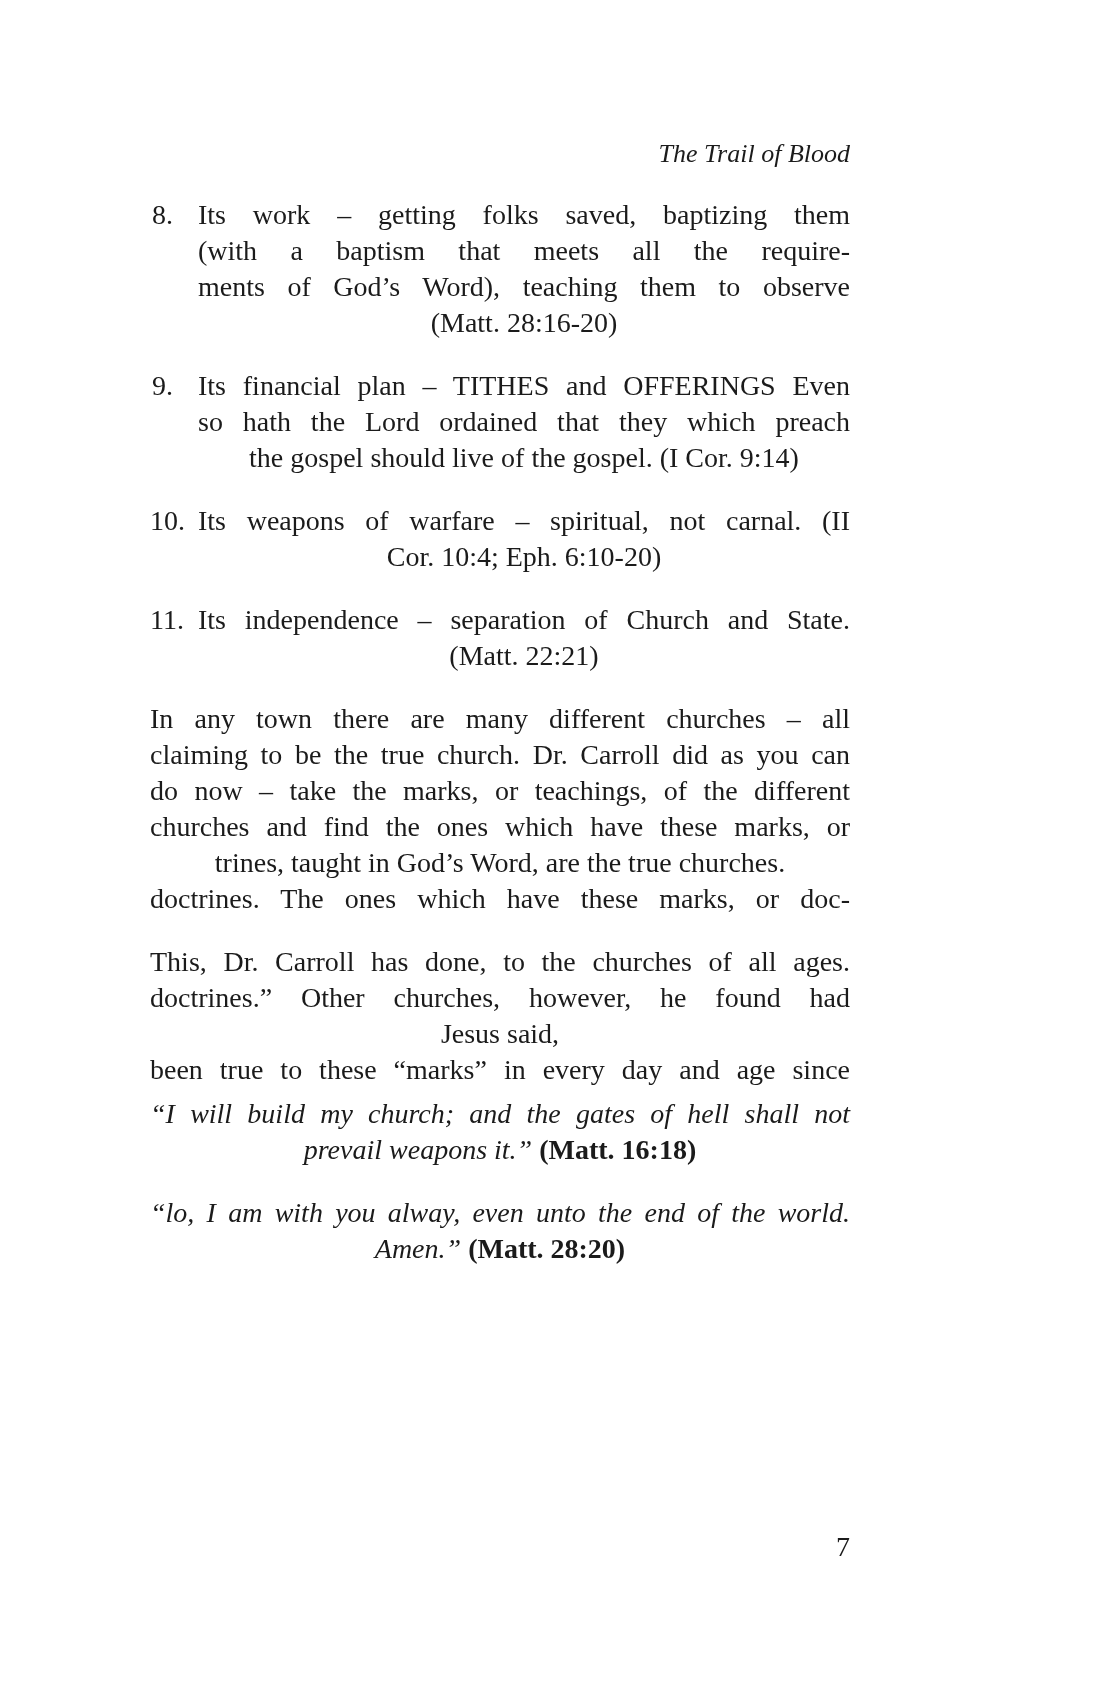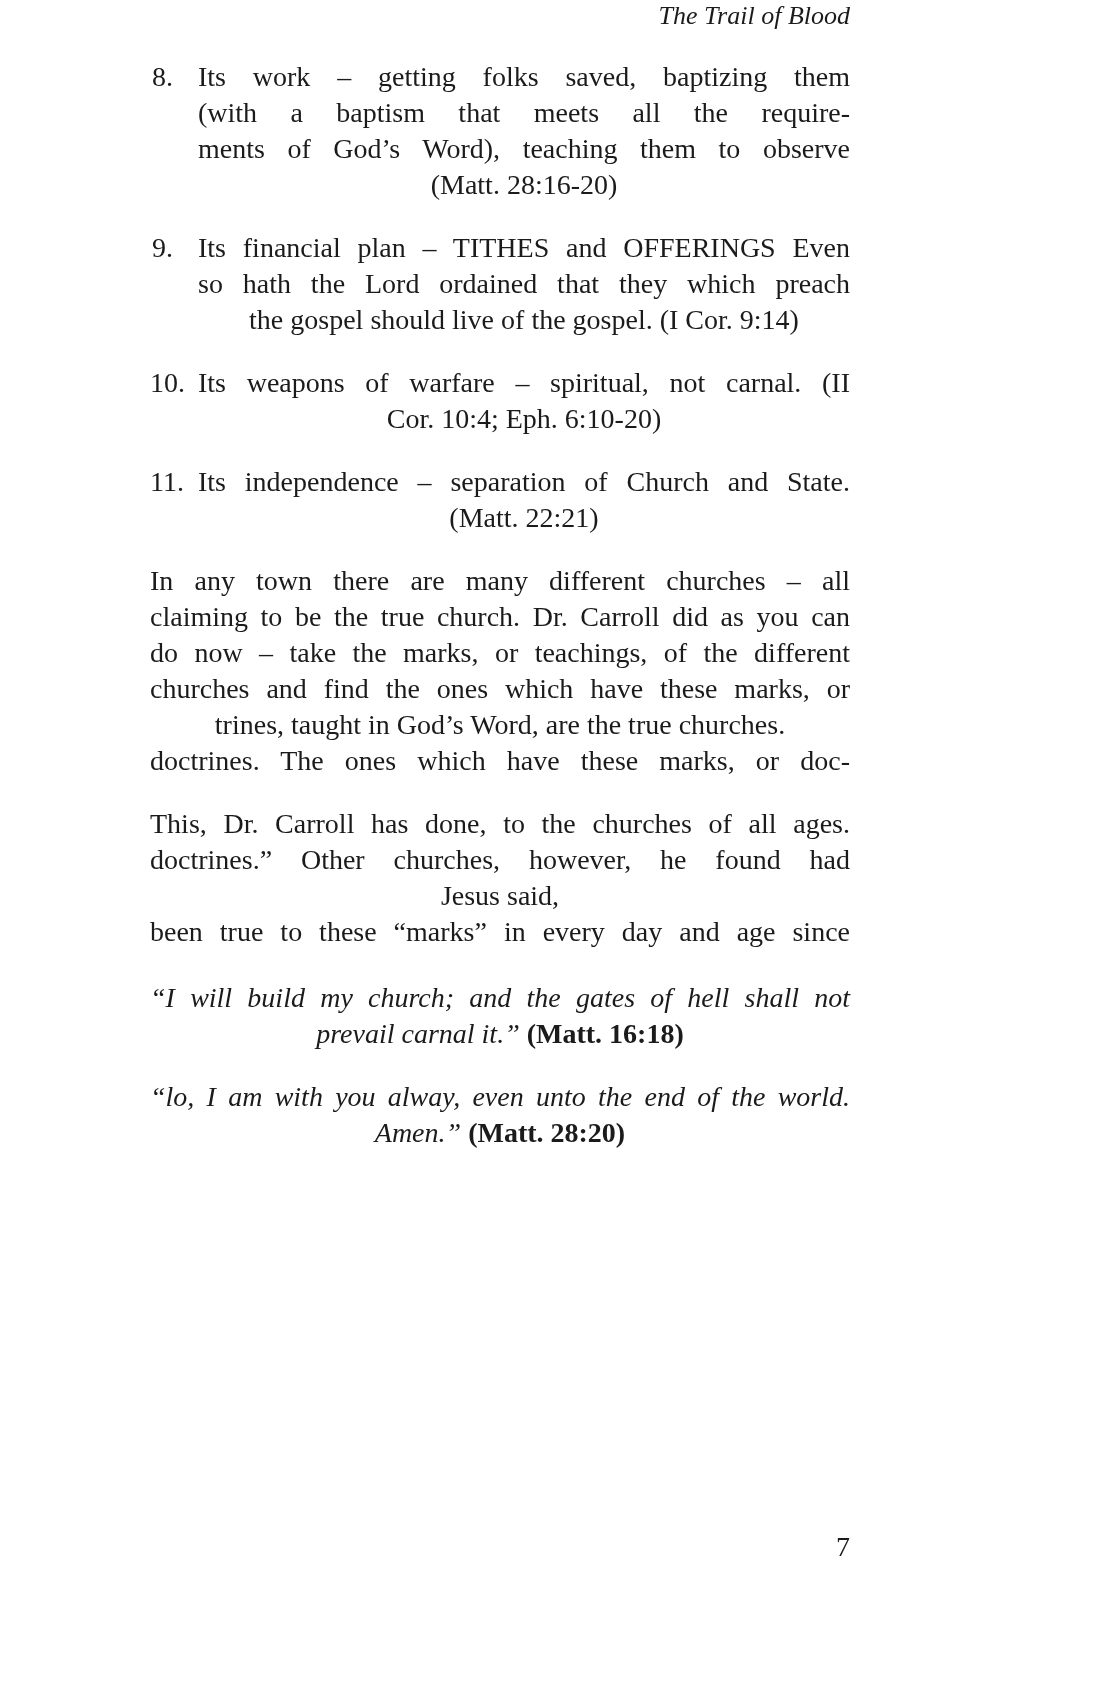--- a/index.html
+++ b/index.html
@@ -16,31 +16,32 @@
     font-family: "Liberation Serif", serif;
     overflow: hidden;
   }
   .col {
     position: absolute;
     left: 150px;
     top: 0;
     width: 700px;
   }
   .running-header {
+    margin-top: 138px;
     text-align: right;
     font-style: italic;
     font-size: 26px;
     line-height: 32px;
   }
   .block {
     margin-top: 27px;
     font-size: 28px;
   }
   .block.quote-first {
-    margin-top: 30px;
+    margin-top: 8px;
   }
   .line {
     line-height: 36px;
     text-align: center;
   }
   .line.j {
     text-align: justify;
     -moz-text-align-last: justify;
     text-align-last: justify;
   }
@@ -112,21 +113,21 @@
           <div class="line j"><span>doctrines. The ones which have these marks, or doc-</span></div>
         </div>
         <div class="block paragraph">
           <div class="line j"><span>This, Dr. Carroll has done, to the churches of all ages.</span></div>
           <div class="line j"><span>doctrines.” Other churches, however, he found had</span></div>
           <div class="line"><span>Jesus said,</span></div>
           <div class="line j"><span>been true to these “marks” in every day and age since</span></div>
         </div>
         <div class="block quote quote-first">
           <div class="line j"><span class="italic">“I will build my church; and the gates of hell shall not</span></div>
-          <div class="line"><span class="italic">prevail carnal it.” </span><span class="bold">(Matt. 16:18)</span></div>
+          <div class="line"><span class="italic">prevail weapons it.” </span><span class="bold">(Matt. 16:18)</span></div>
         </div>
         <div class="block quote">
           <div class="line j"><span class="italic">“lo, I am with you alway, even unto the end of the world.</span></div>
           <div class="line"><span class="italic">Amen.” </span><span class="bold">(Matt. 28:20)</span></div>
         </div>
       </div>
   </div>
   <div class="page-number">7</div>
 </div>
 

